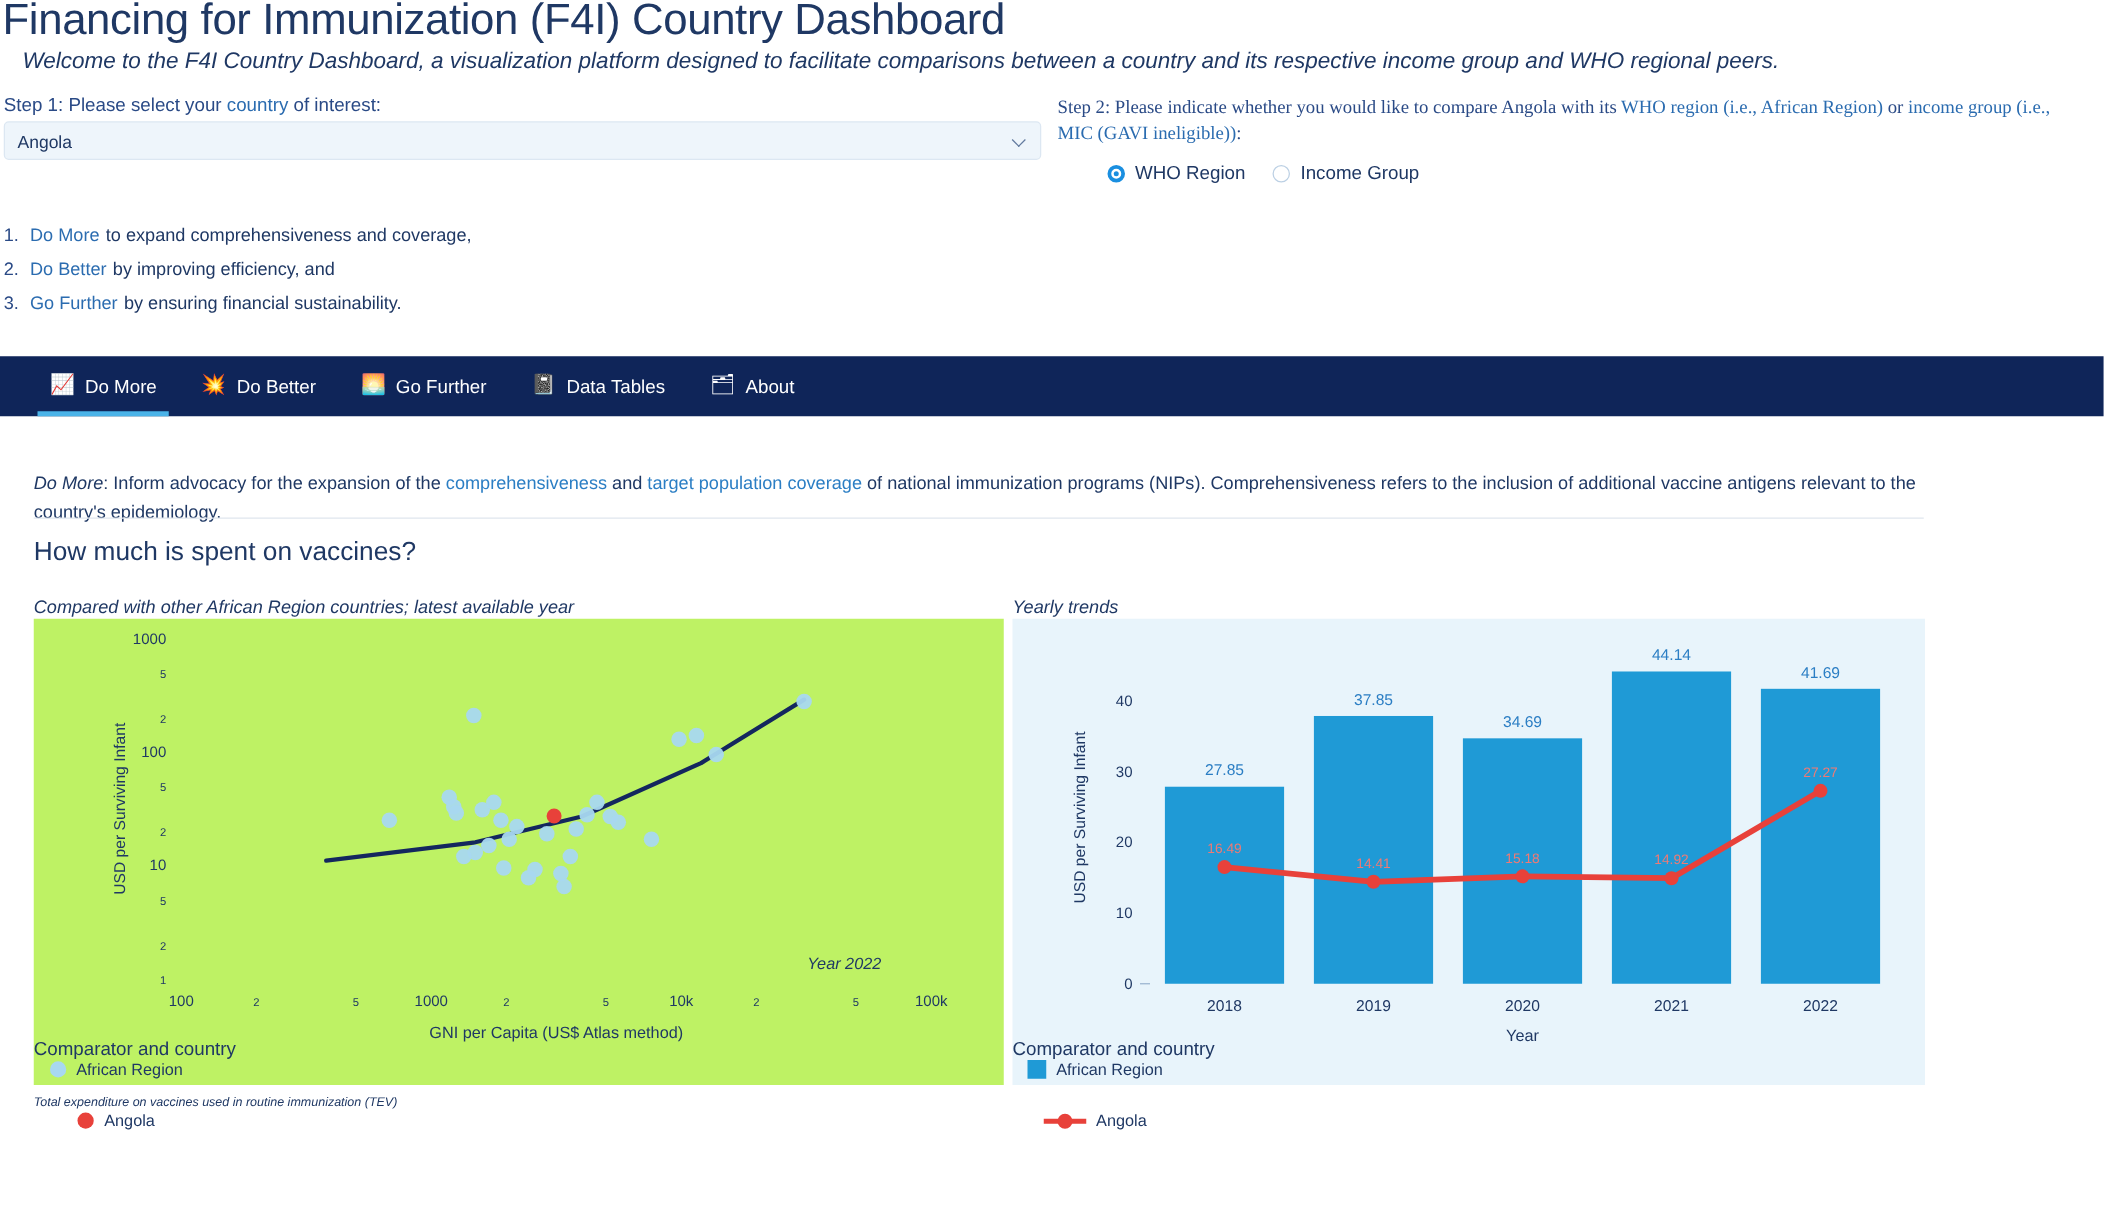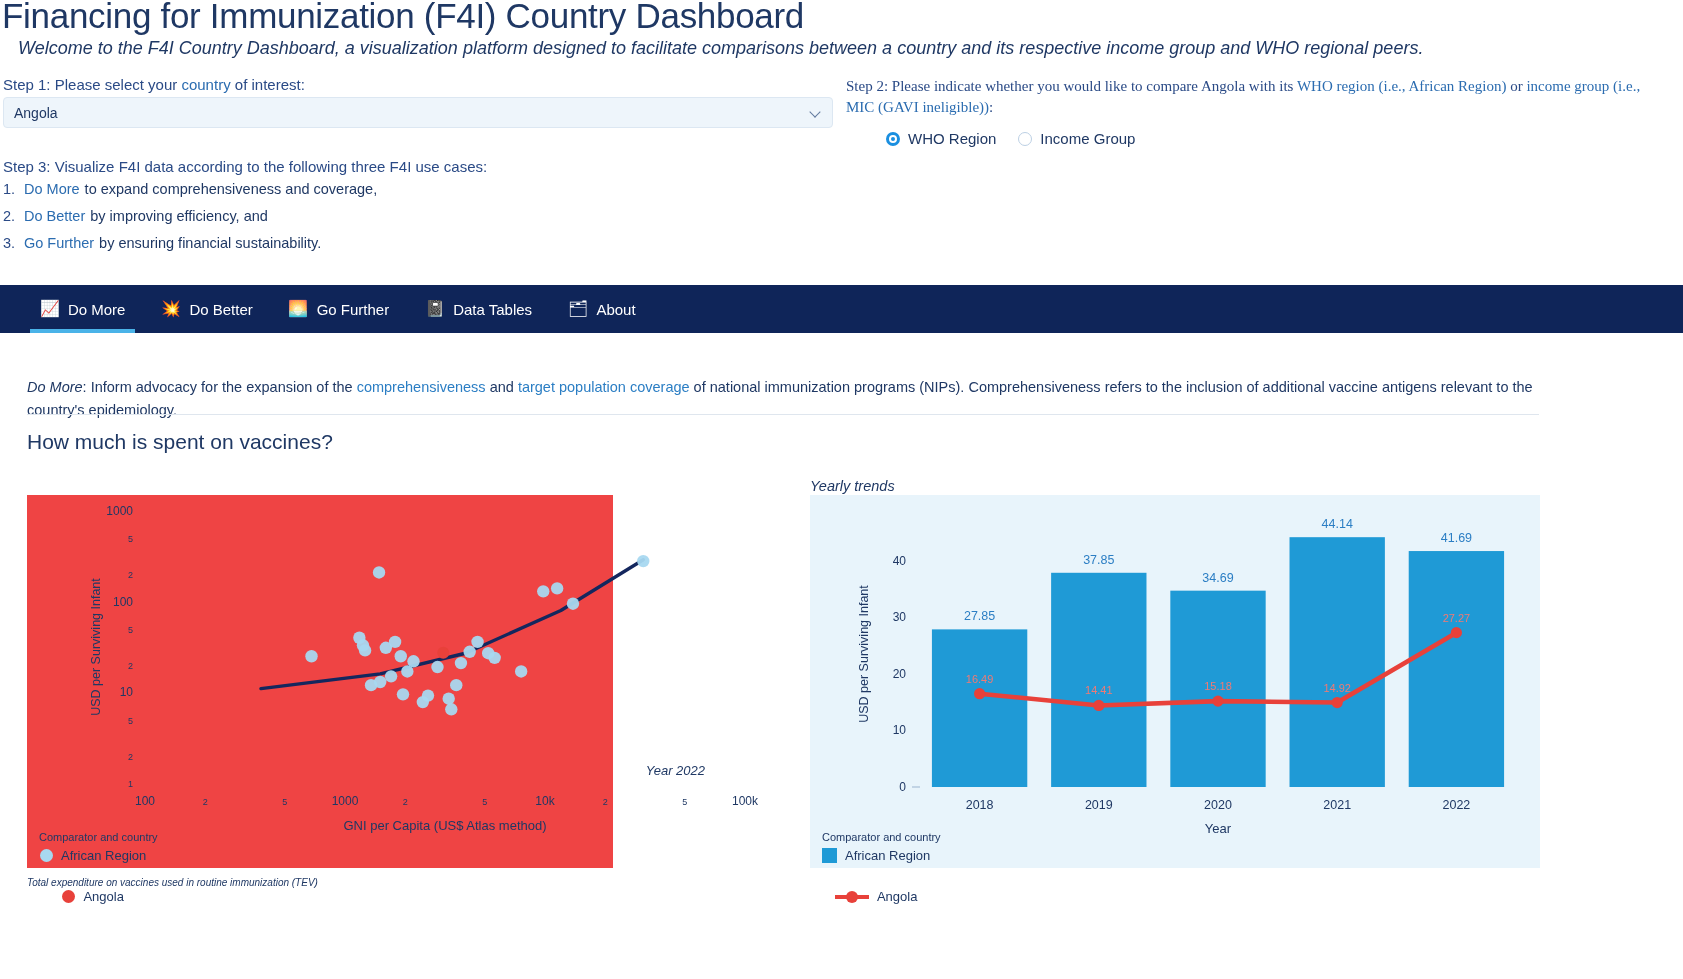--- a/index.html
+++ b/index.html
@@ -129,33 +129,33 @@
     font-size: 14.5px; font-style: italic; color: #1f3864;
   }
   .foot-left {
     position: absolute; left: 27px; top: 877px;
     font-size: 10px; font-style: italic; color: #1f3864;
   }
 
   
   .panel-left {
     position: absolute; left: 27px; top: 495px;
-    width: 586px; height: 373px; background: #ef4444;
+    width: 776px; height: 373px; background: #bef264;
   }
   .panel-right {
     position: absolute; left: 810px; top: 495px;
     width: 730px; height: 373px; background: #e8f4fb;
   }
   .panel-left svg, .panel-right svg { display: block; }
 
   .legend {
     position: absolute; display: flex; align-items: center; gap: 26px; flex-direction: column;
   }
   .legend-title {
-    position: absolute; font-size: 11px; color: #1f3864; padding-left: 12px;
+    position: absolute; font-size: 15px; color: #1f3864;
   }
   .lg-item { display: flex; align-items: center; gap: 8px; font-size: 13px; color: #1f3864; }
   .lg-dot { width: 13px; height: 13px; border-radius: 50%; display: inline-block; }
   .lg-sq { width: 15px; height: 15px; display: inline-block; }
   .lg-line { width: 34px; height: 13px; position: relative; display: inline-block; }
   .lg-line i {
     position: absolute; left: 0; top: 5px; width: 34px; height: 4px;
     background: #e8413a; display: block;
   }
   .lg-line b {
@@ -186,21 +186,20 @@
     <div class="radio on">
       <span class="dot"></span>
       <span class="lbl">WHO Region</span>
     </div>
     <div class="radio">
       <span class="dot"></span>
       <span class="lbl">Income Group</span>
     </div>
   </div>
 
-  <div class="step3-label">Step 3: Visualize F4I data according to the following three F4I use cases:</div>
   <div class="usecases">
     <div class="uc">
       <span class="num">1.</span>
       <span class="lnk">Do More</span>
       <span class="rest">to expand comprehensiveness and coverage,</span>
     </div>
     <div class="uc">
       <span class="num">2.</span>
       <span class="lnk">Do Better</span>
       <span class="rest">by improving efficiency, and</span>
@@ -234,20 +233,21 @@
       <span>About</span>
     </div>
   </div>
 
   <div class="intro">
     <span class="it">Do More</span><span>: Inform advocacy for the expansion of the </span><span class="hl">comprehensiveness</span><span> and </span><span class="hl">target population coverage</span><span> of national immunization programs (NIPs). Comprehensiveness refers to the inclusion of additional vaccine antigens relevant to the country's epidemiology.</span>
   </div>
   <div class="divider"></div>
   <div class="sec-title">How much is spent on vaccines?</div>
 
+  <div class="cap-left">Compared with other African Region countries; latest available year</div>
   <div class="cap-right">Yearly trends</div>
   <div class="foot-left">Total expenditure on vaccines used in routine immunization (TEV)</div>
 
   <div class="panel-left">
     <svg id="scatterSvg" width="733" height="373">
         <text x="106" y="20" font-size="12" font-family="&quot;Liberation Sans&quot;, sans-serif" fill="#1f3864" text-anchor="end">1000</text>
         <text x="106" y="47.29338627353428" font-size="9" font-family="&quot;Liberation Sans&quot;, sans-serif" fill="#1f3864" text-anchor="end">5</text>
         <text x="106" y="83.37328039313235" font-size="9" font-family="&quot;Liberation Sans&quot;, sans-serif" fill="#1f3864" text-anchor="end">2</text>
         <text x="106" y="110.66666666666669" font-size="12" font-family="&quot;Liberation Sans&quot;, sans-serif" fill="#1f3864" text-anchor="end">100</text>
         <text x="106" y="137.96005294020097" font-size="9" font-family="&quot;Liberation Sans&quot;, sans-serif" fill="#1f3864" text-anchor="end">5</text>

